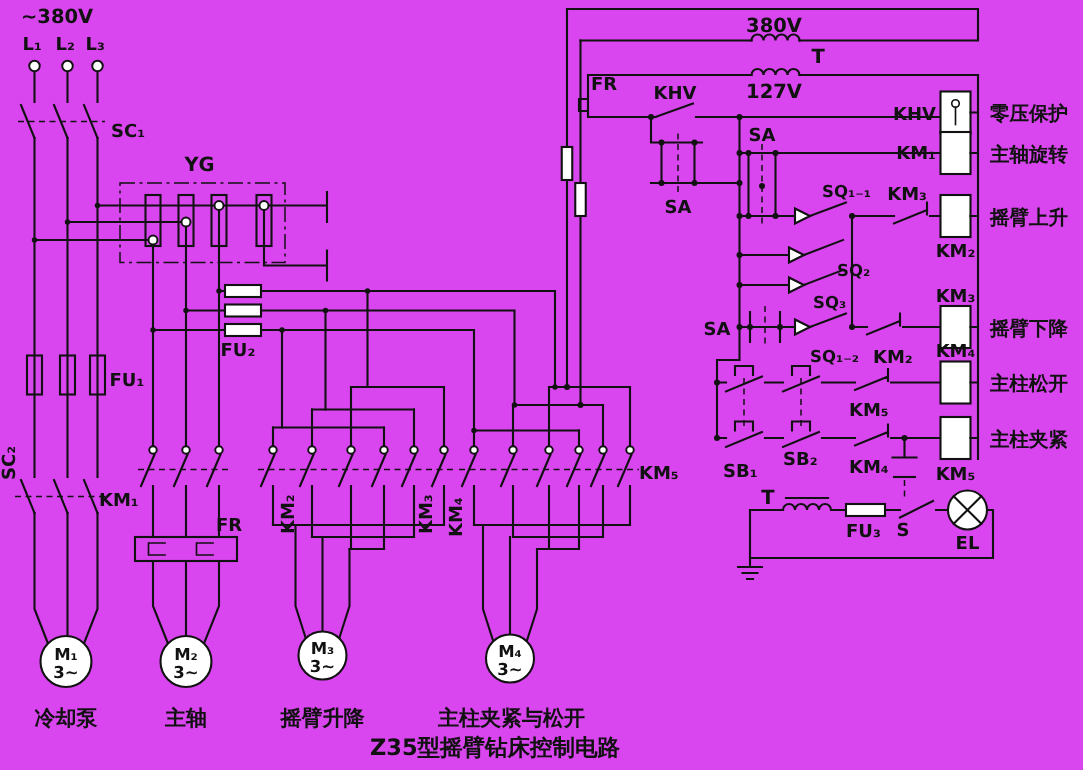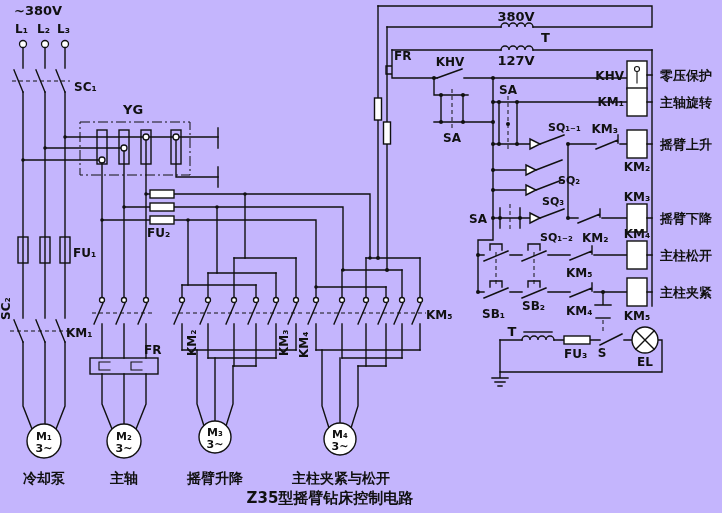--- a/index.html
+++ b/index.html
@@ -1,16 +1,16 @@
 <!DOCTYPE html>
 <html><head>
 <meta charset="utf-8">
 <style>
   html,body{margin:0;padding:0;background:#ffffff;}
-  .page{width:722px;height:513px;position:relative;background:#c4b5fd;overflow:hidden;}
+  .page{width:722px;height:513px;position:relative;background:#d946ef;overflow:hidden;}
   svg{position:absolute;left:0;top:0;}
   svg text{font-family:"DejaVu Sans","Liberation Sans",sans-serif;fill:#111;}
   .dev{font-size:12px;font-weight:bold;}
   .dev-sm{font-size:11px;font-weight:bold;}
   .volt{font-size:13px;font-weight:bold;}
   .cjk{font-size:13px;font-weight:bold;}
   .cjk-motor{font-size:14px;font-weight:bold;}
   .title{font-size:15px;font-weight:bold;}
   .motor-id{font-size:11px;font-weight:bold;}
   .w{stroke:#111;stroke-width:1.4;fill:none;stroke-linecap:square;}

